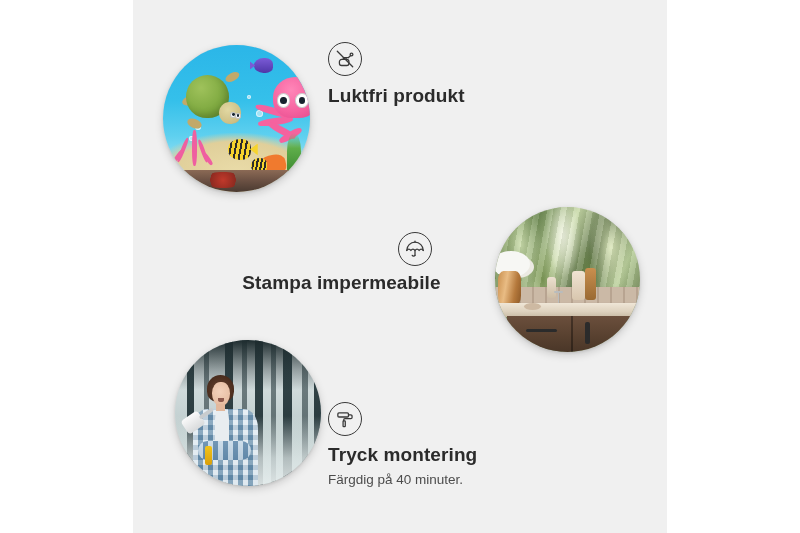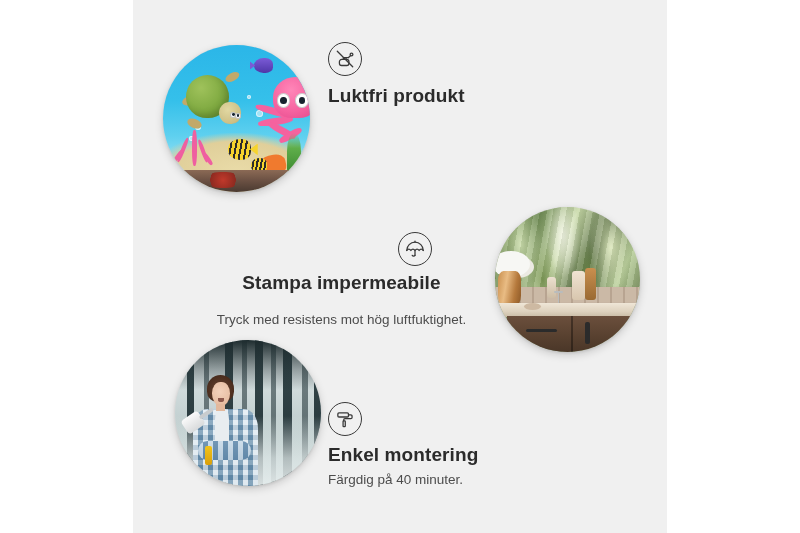--- a/index.html
+++ b/index.html
@@ -237,21 +237,21 @@
 
   
   #feature-odourless { left: 328px; top: 42px; width: 300px; text-align: left; }
   #feature-odourless .f-icon { margin-bottom: 9px; }
   #feature-odourless .f-title { margin-bottom: 6px; }
 
   
   #feature-waterproof { left: 215px; top: 232px; width: 253px; text-align: center; }
   #feature-waterproof .icon-wrap { display:flex; justify-content:flex-end; padding-right: 36px; }
   #feature-waterproof .f-icon { margin-bottom: 6px; }
-  #feature-waterproof .f-title { margin-bottom: 16px; }
+  #feature-waterproof .f-title { margin-bottom: 7px; }
 
   
   #feature-easy-install { left: 328px; top: 402px; width: 260px; text-align: left; }
   #feature-easy-install .f-icon { margin-bottom: 8px; }
   #feature-easy-install .f-title { margin-bottom: 4px; }
 </style>
 </head>
 <body>
 
 <div id="stage">
@@ -376,28 +376,27 @@
         <svg width="22" height="22" viewBox="0 0 24 24" fill="none" stroke="#3a3a3a" stroke-width="1.4" stroke-linecap="round" stroke-linejoin="round">
           <path d="M3 13.6 a9 9 0 0 1 18 0"></path>
           <path d="M3 13.6 c1.5 -2.1 3 -2.1 4.5 0 c1.5 -2.1 3 -2.1 4.5 0 c1.5 -2.1 3 -2.1 4.5 0 c1.5 -2.1 3 -2.1 4.5 0"></path>
           <path d="M12 13.6 v5.3"></path>
           <path d="M12 18.9 a1.7 1.7 0 0 1 -3 0"></path>
           <path d="M12 4.6 v-1.2"></path>
         </svg>
       </div>
     </div>
     <div class="f-title">Stampa impermeabile</div>
-    <div class="f-text">Tryck med resistens mot hög luftfuktighet.</div>
   </div>
 
   <div class="feature" id="feature-easy-install">
     <div class="f-icon">
       <svg width="22" height="22" viewBox="0 0 24 24" fill="none" stroke="#3a3a3a" stroke-width="1.4" stroke-linecap="round" stroke-linejoin="round">
         <rect x="4.2" y="5.4" width="11.6" height="4.4" rx="1.2"></rect>
         <path d="M15.8 7.6 h2.6 a1.3 1.3 0 0 1 1.3 1.3 v1.5 a1.3 1.3 0 0 1 -1.3 1.3 h-6.5 a1.3 1.3 0 0 0 -1.3 1.3 v1"></path>
         <rect x="9.9" y="14" width="2.4" height="6.4" rx="0.7"></rect>
       </svg>
     </div>
-    <div class="f-title">Enkel montering</div>
+    <div class="f-title">Tryck montering</div>
     <div class="f-text">Färgdig på 40 minuter.</div>
   </div>
 
 </div>
 
 </body></html>

